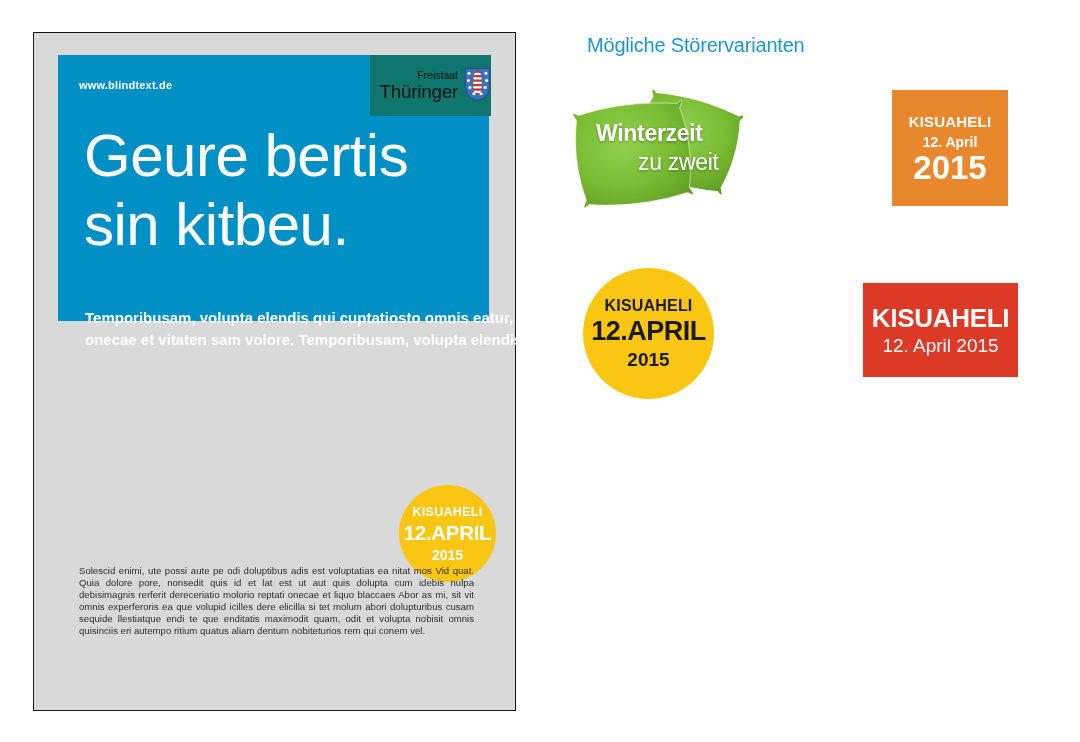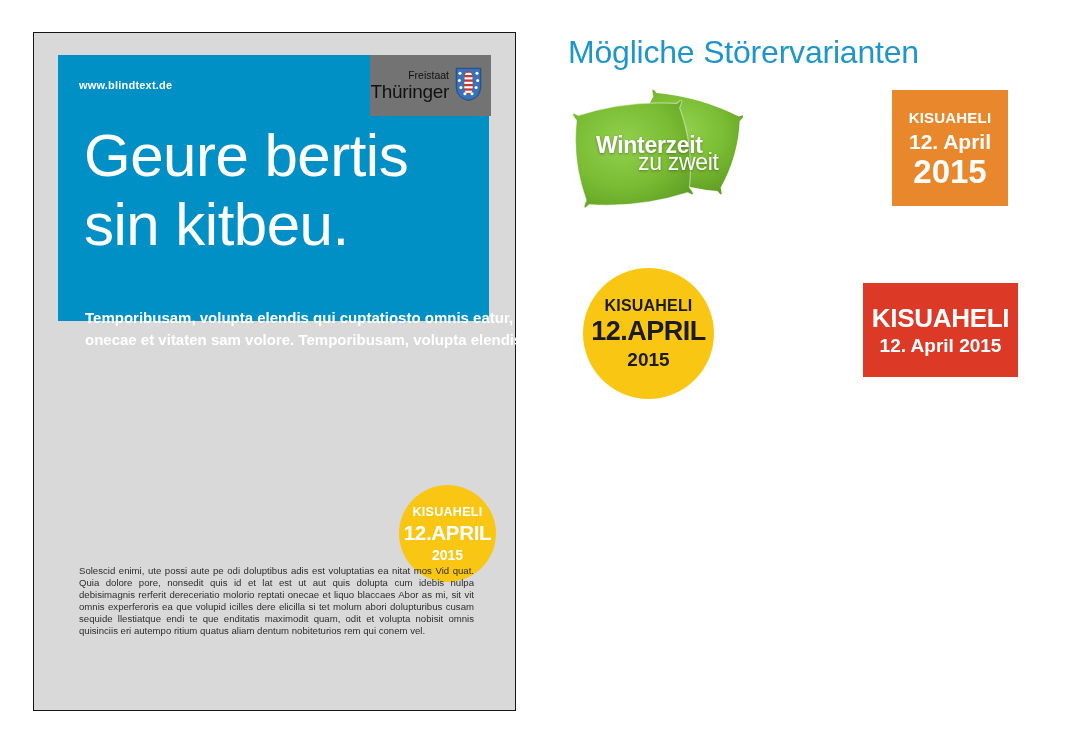--- a/index.html
+++ b/index.html
@@ -15,67 +15,67 @@
   *{margin:0;padding:0;box-sizing:border-box;}
   html,body{background:#fff;}
   body{font-family:"Liberation Sans",sans-serif;color:var(--ink);}
   .stage{position:relative;width:1080px;height:742px;background:#fff;overflow:hidden;}
 
   
   .poster{position:absolute;left:33px;top:32px;width:483px;height:679px;
           background:var(--poster-gray);border:1.5px solid #161616;}
   .blue-box{position:absolute;left:24px;top:22px;width:431px;height:266px;background:var(--blue-box);}
   .poster-url{position:absolute;left:21px;top:24px;font-size:11px;font-weight:bold;color:#fff;letter-spacing:.2px;}
-  .logo-box{position:absolute;right:-2px;top:0;width:121px;height:61px;background:#737373;
-            display:flex;align-items:center;justify-content:flex-end;gap:6px;padding:0 9px 0 6px;}
+  .logo-box{position:absolute;right:-2px;top:0;width:121px;height:61px;background:#0f766e;
+            display:flex;align-items:center;justify-content:flex-end;gap:6px;padding:0 0 0 6px;}
   .logo-text{text-align:right;line-height:1;color:#111;}
   .logo-text .l1{font-size:10.5px;display:block;margin-bottom:1px;}
   .logo-text .l2{font-size:19px;display:block;letter-spacing:-.3px;}
   .headline{position:absolute;left:26px;top:66px;font-size:60px;line-height:69px;
             font-weight:300;color:#fff;letter-spacing:-.5px;white-space:nowrap;}
   .subline{position:absolute;left:27px;top:252px;font-size:15px;font-weight:600;
            color:#fff;line-height:22px;white-space:nowrap;}
   .poster-badge{position:absolute;left:365px;top:452px;width:97px;height:97px;border-radius:50%;
                 background:var(--yellow);display:flex;flex-direction:column;align-items:center;
                 justify-content:center;color:#fff;text-align:center;}
   .poster-badge .b1{font-size:12.5px;font-weight:bold;letter-spacing:.3px;}
   .poster-badge .b2{font-size:20.5px;font-weight:bold;letter-spacing:-.3px;margin:2px 0;}
   .poster-badge .b3{font-size:14px;font-weight:bold;}
   .poster-body{position:absolute;left:45px;top:532px;width:395px;font-size:9.6px;line-height:11.9px;
                color:#2d2d2d;text-align:justify;}
   .poster-ministry{position:absolute;left:45px;top:626px;font-size:9.3px;font-weight:bold;color:#222;}
 
   
-  .variants-title{position:absolute;left:568px;top:34px;font-size:32px;font-weight:400;
+  .variants-title{position:absolute;left:587px;top:34px;font-size:20px;font-weight:400;
                   color:var(--heading-blue);letter-spacing:-.2px;}
   .pillows{position:absolute;left:571px;top:84px;width:172px;height:132px;}
-  .pillow-text-1{position:absolute;left:596px;top:132px;font-size:23px;font-weight:bold;color:#fff;
+  .pillow-text-1{position:absolute;left:596px;top:120px;font-size:23px;font-weight:bold;color:#fff;
                  text-shadow:0 1px 3px rgba(0,0,0,.35);letter-spacing:-.3px;}
   .pillow-text-2{position:absolute;left:638px;top:149px;font-size:23px;font-weight:normal;color:#fff;
                  text-shadow:0 1px 3px rgba(0,0,0,.35);letter-spacing:-.3px;}
 
   .badge-orange{position:absolute;left:892px;top:90px;width:116px;height:116px;background:var(--orange);
                 display:flex;flex-direction:column;align-items:center;justify-content:center;
                 color:#fff;text-align:center;}
   .badge-orange .b1{font-size:15px;font-weight:bold;letter-spacing:.2px;}
-  .badge-orange .b2{font-size:21px;font-weight:600;margin:4px 0 1px;}
+  .badge-orange .b2{font-size:14px;font-weight:600;margin:4px 0 1px;}
   .badge-orange .b3{font-size:33px;font-weight:bold;line-height:1;}
 
   .badge-yellow{position:absolute;left:583px;top:268px;width:131px;height:131px;border-radius:50%;
                 background:var(--yellow);display:flex;flex-direction:column;align-items:center;
                 justify-content:center;color:#1b1b1b;text-align:center;}
   .badge-yellow .b1{font-size:16px;font-weight:bold;letter-spacing:.2px;}
   .badge-yellow .b2{font-size:27px;font-weight:bold;letter-spacing:-.5px;margin:1px 0 2px;}
   .badge-yellow .b3{font-size:19px;font-weight:600;}
 
   .badge-red{position:absolute;left:863px;top:283px;width:155px;height:94px;background:var(--red);
              display:flex;flex-direction:column;align-items:center;justify-content:center;
              color:#fff;text-align:center;}
   .badge-red .b1{font-size:26px;font-weight:bold;letter-spacing:-.3px;}
-  .badge-red .b2{font-size:19px;font-weight:bold;margin-top:1px;}
+  .badge-red .b2{font-size:19px;font-weight:normal;margin-top:1px;}
 </style>
 </head>
 <body>
 
 <div class="stage">
 
   <div class="poster">
     <div class="blue-box">
       <div class="poster-url">www.blindtext.de</div>
 

